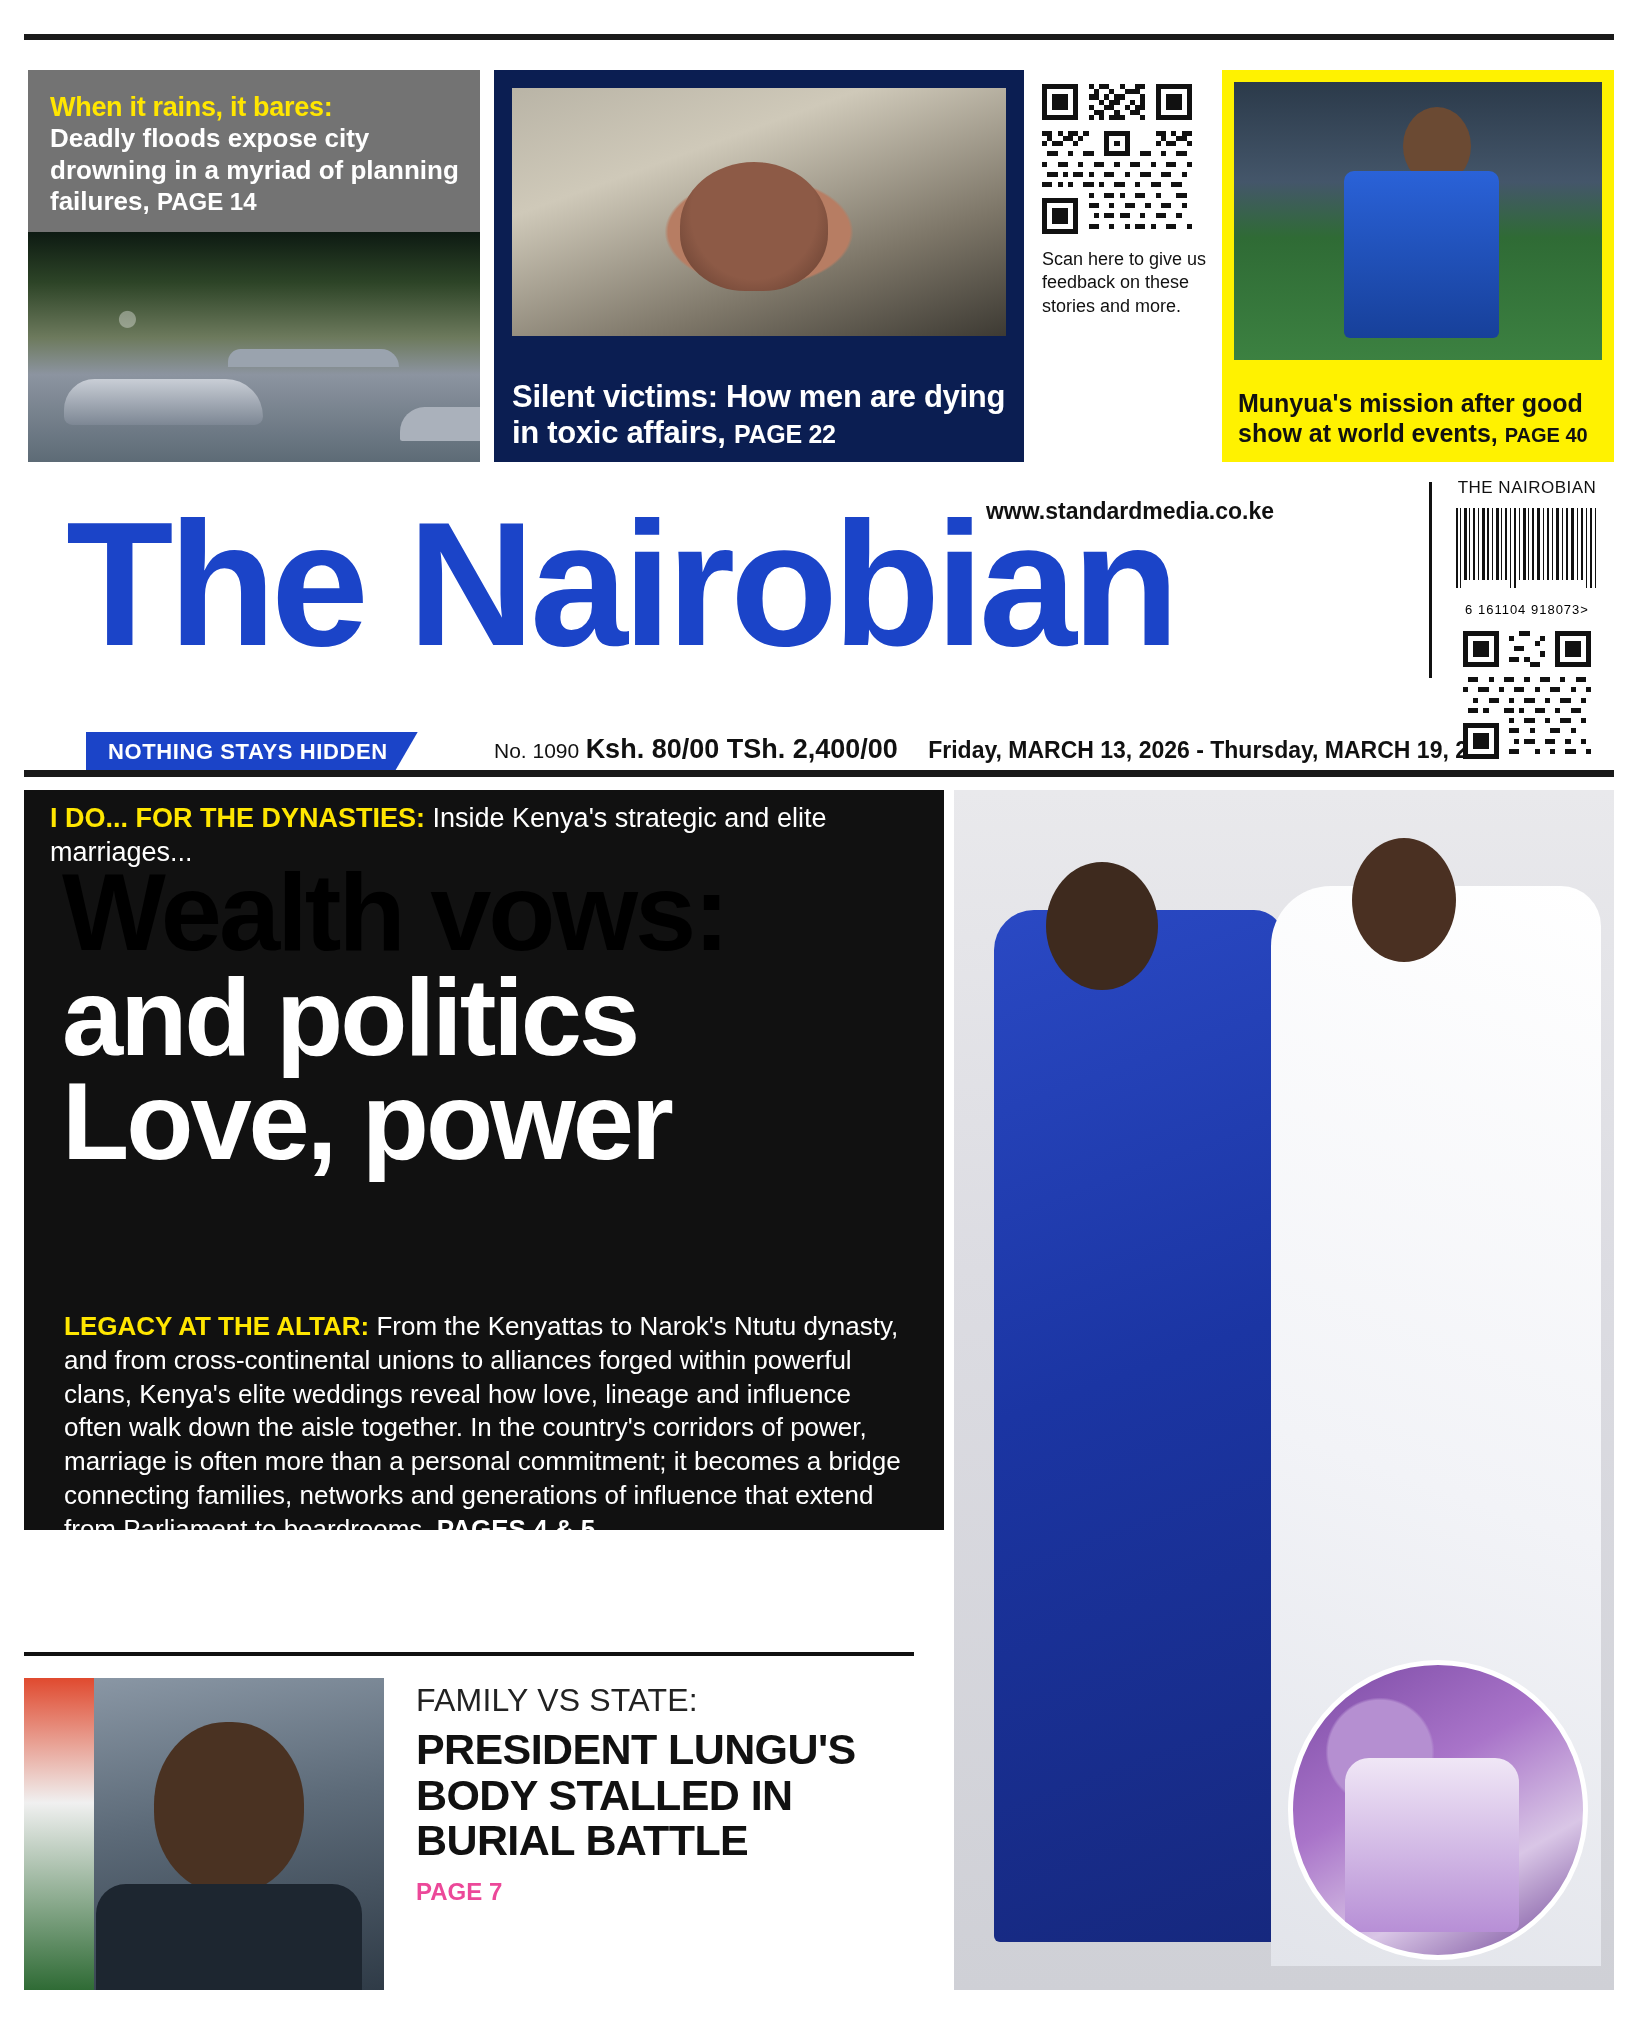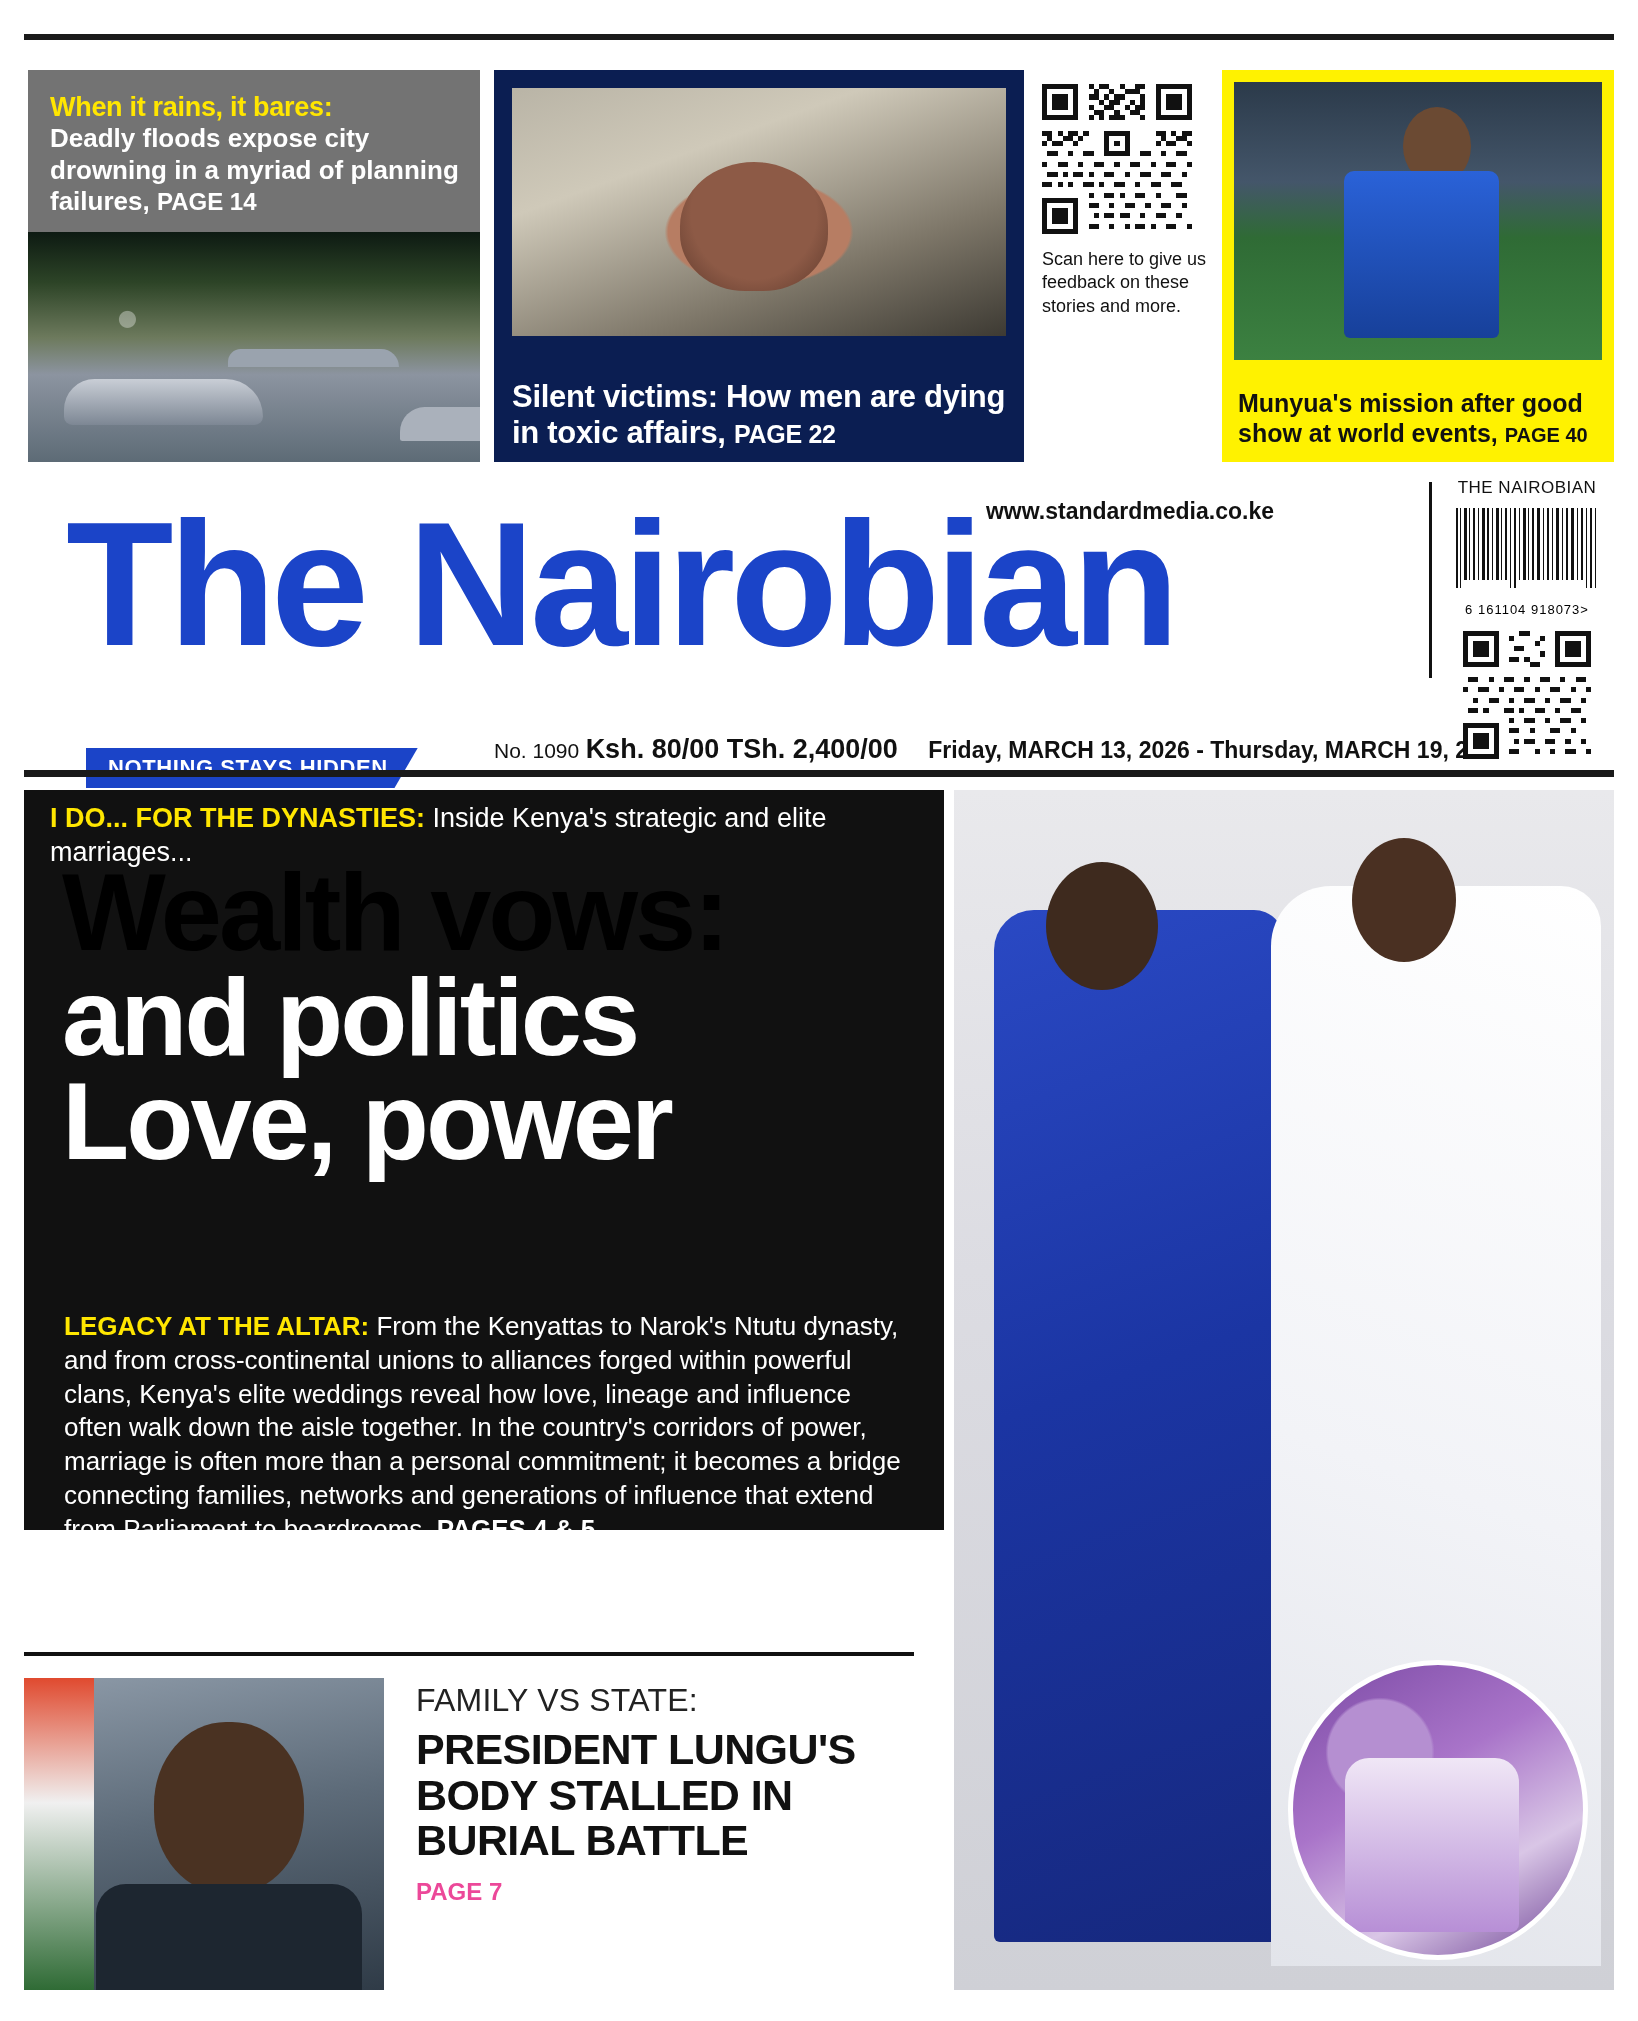--- a/index.html
+++ b/index.html
@@ -86,21 +86,21 @@
 
   
   .masthead { position:absolute; left:24px; top:482px; width:1590px; height:284px; }
   .mast-left { position:absolute; left:20px; top:0; width:1290px; }
   .url { position:absolute; right:60px; top:16px; font-size:23px; font-weight:bold; color:#111; }
   .logo {
     font-family:"Liberation Sans", sans-serif; font-weight:bold; color:#1b44c8;
     font-size:176px; line-height:0.92; letter-spacing:-5px; margin-top:22px; margin-left:22px;
   }
   .tagline {
-    position:absolute; left:42px; top:266px; background:#1b44c8; color:#fff;
+    position:absolute; left:42px; top:250px; background:#1b44c8; color:#fff;
     font-size:22px; font-weight:bold; letter-spacing:0.6px; padding:7px 30px 7px 22px;
     clip-path: polygon(0 0, 100% 0, 93% 100%, 0 100%);
   }
   .issue-line { position:absolute; left:450px; top:252px; font-size:23px; color:#111; white-space:nowrap; }
   .issue-line .no { font-size:21px; }
   .issue-line .price { font-weight:bold; font-size:27px; }
   .issue-line .dates { font-weight:bold; font-size:23px; margin-left:24px; }
 
   .mast-right { position:absolute; right:6px; top:-4px; width:162px; text-align:center; }
   .mast-right .lbl { font-size:17px; letter-spacing:0.5px; color:#111; margin-bottom:6px; }

